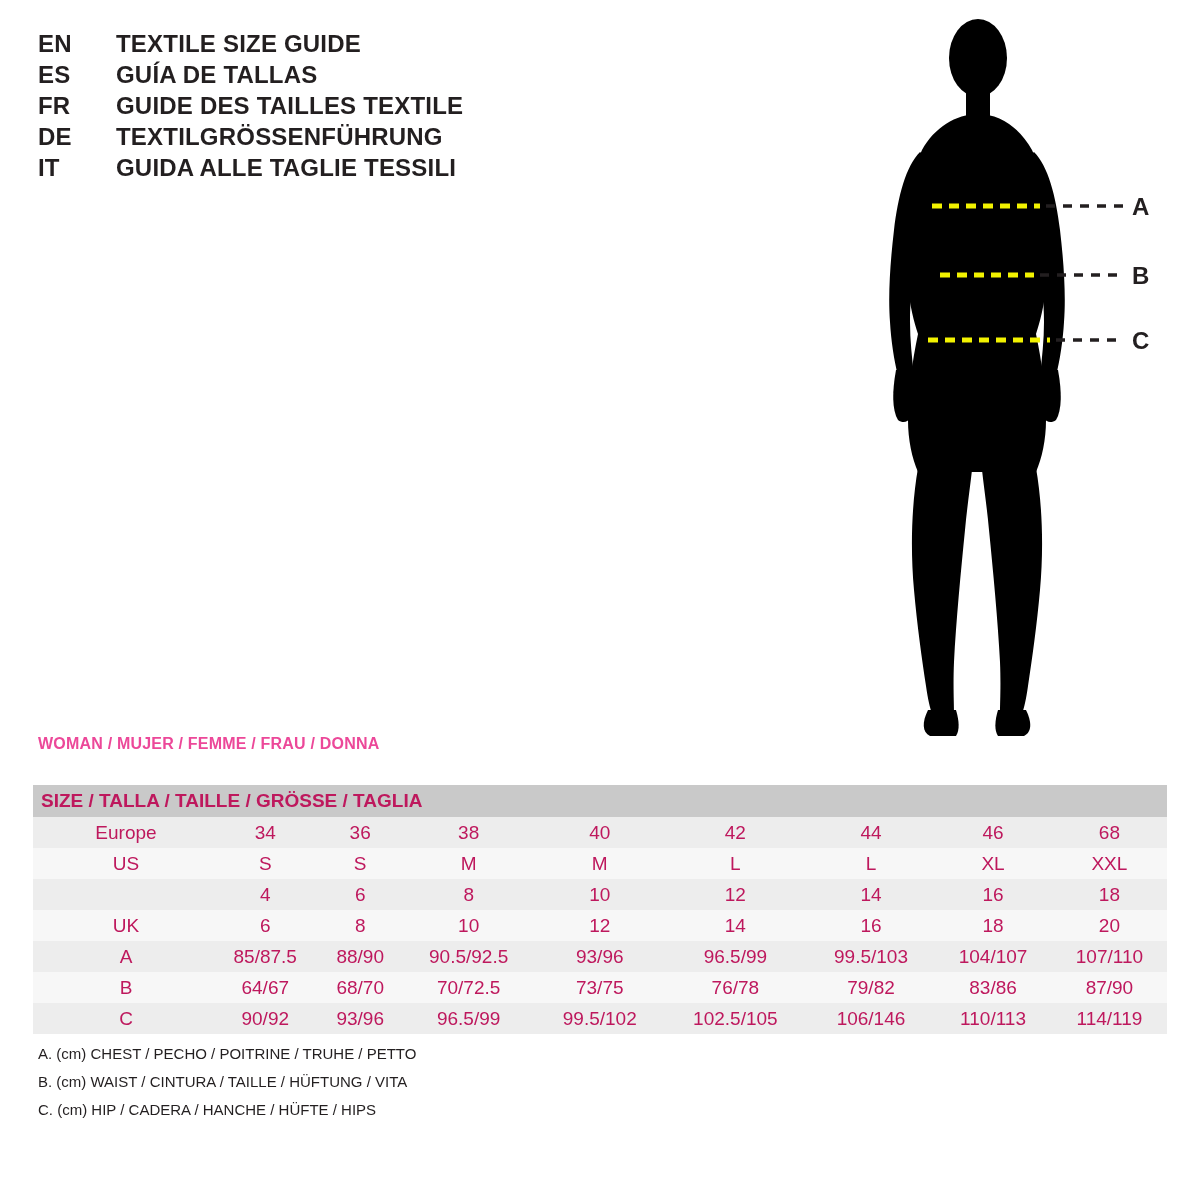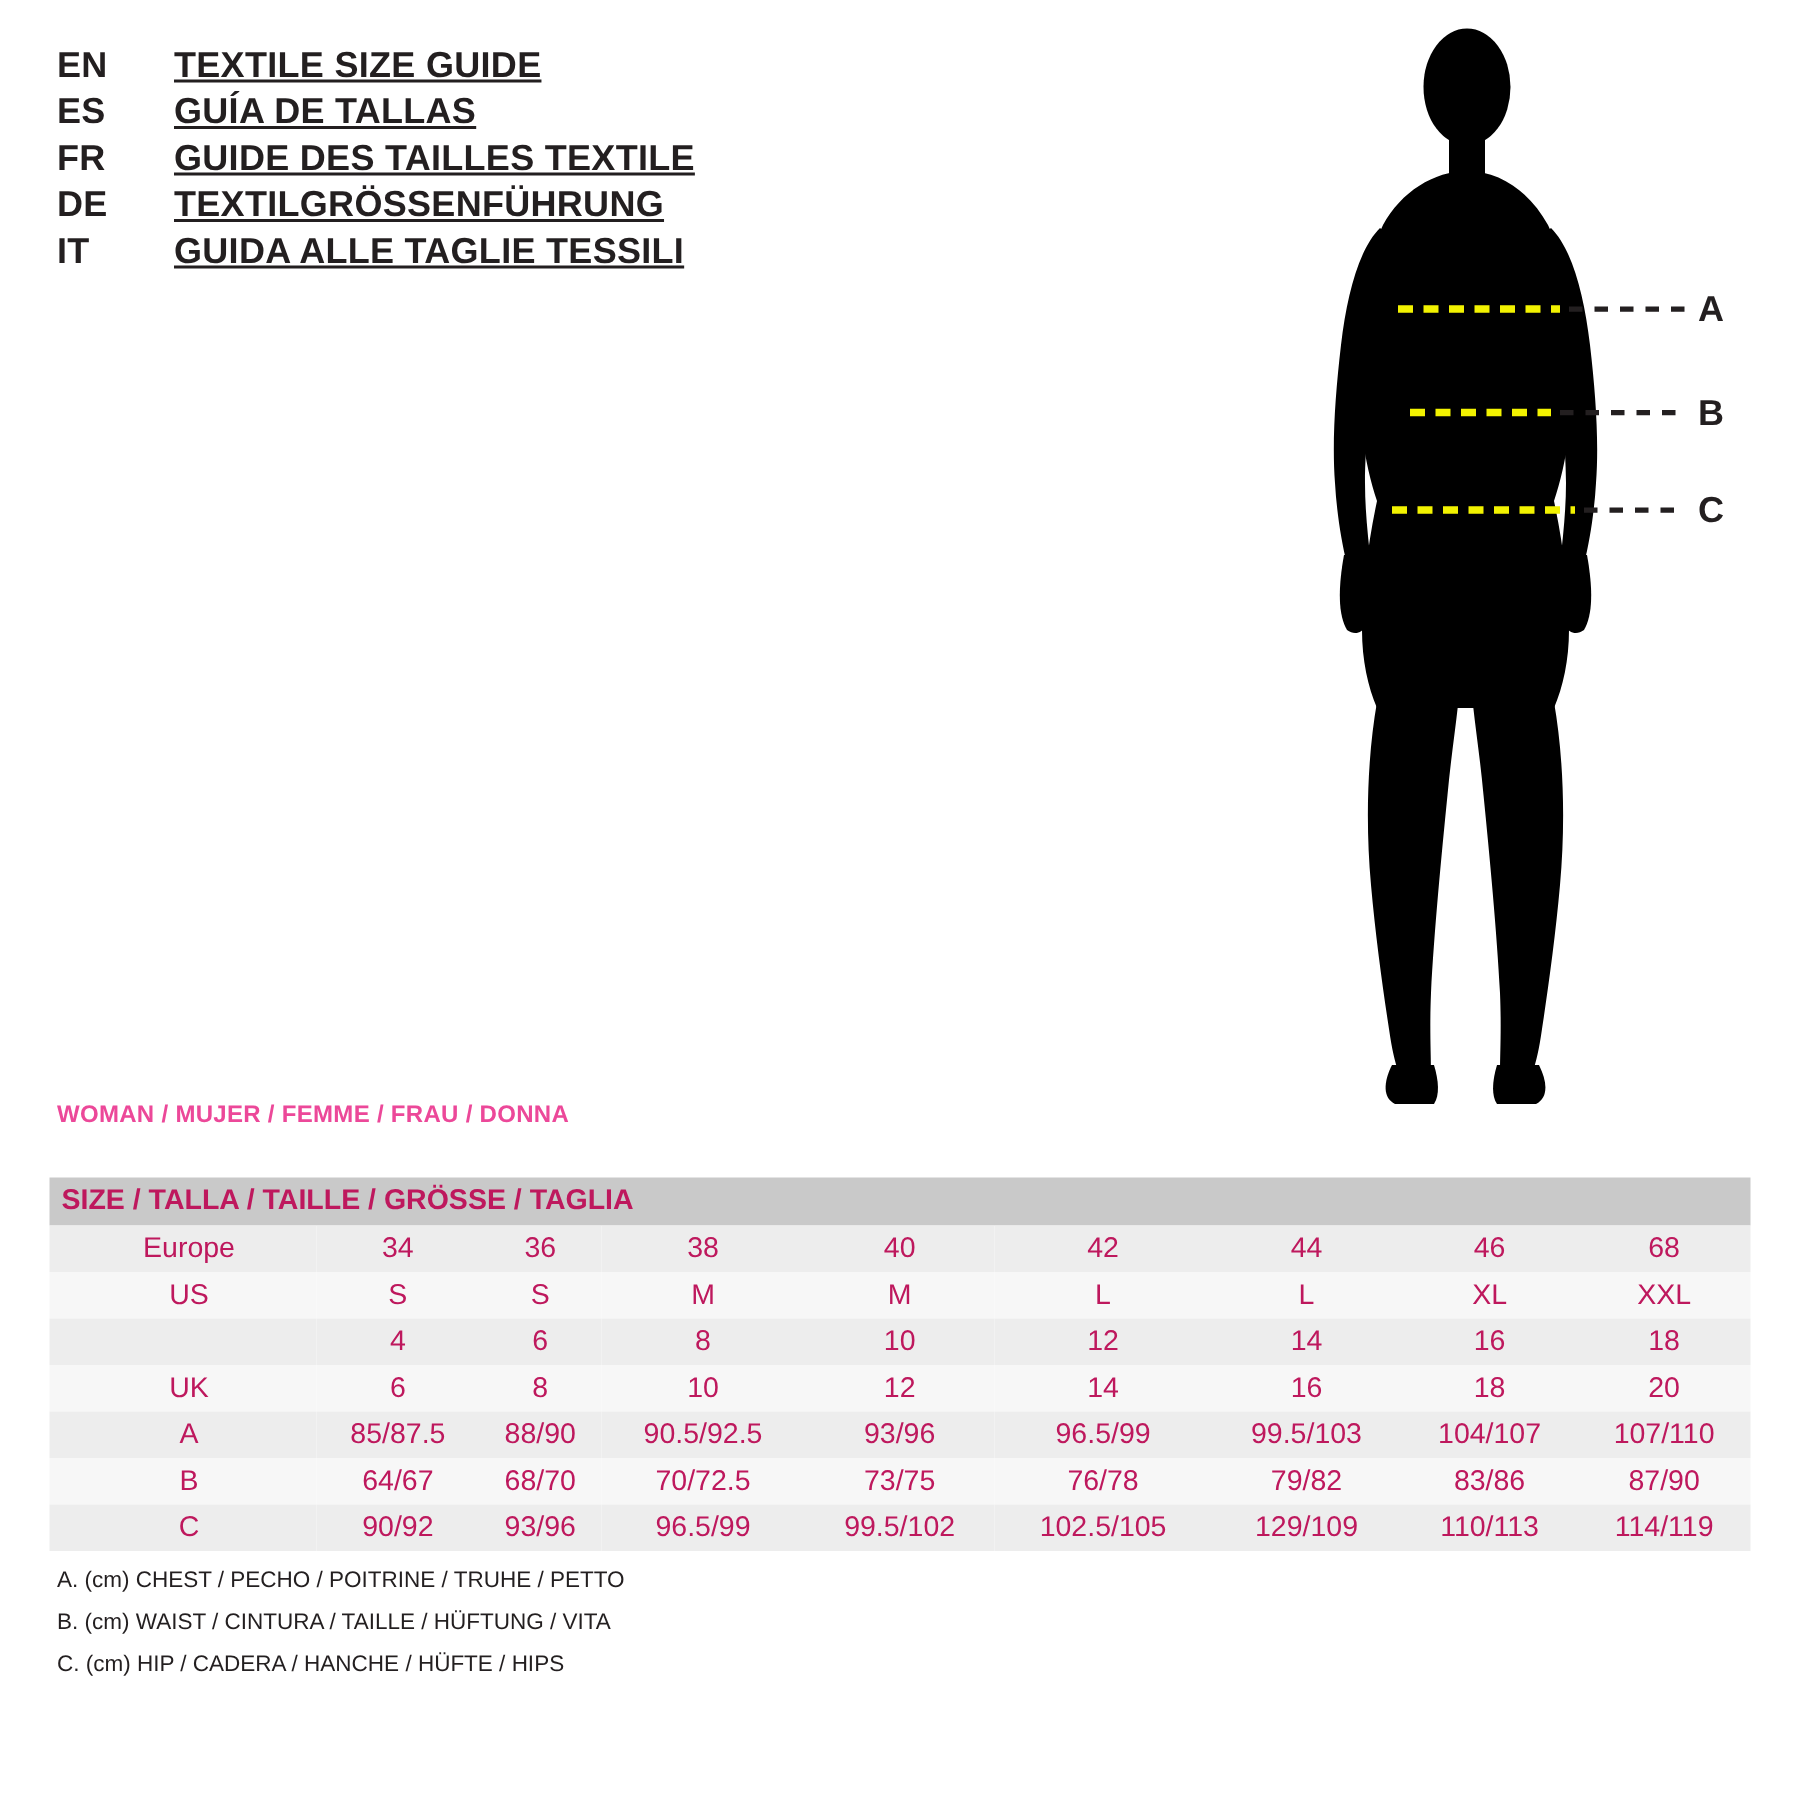--- a/index.html
+++ b/index.html
@@ -32,21 +32,20 @@
     letter-spacing: 0.2px;
     color: #231f20;
   }
   .lang-code {
     width: 78px;
     flex: 0 0 78px;
   }
   .lang-text {
     flex: 1 1 auto;
     white-space: nowrap;
-    text-decoration: underline;
   }
 
   
   #figure-area {
     position: absolute;
     left: 860px;
     top: 10px;
     width: 330px;
     height: 740px;
   }
@@ -295,21 +294,21 @@
       <td class="val">87/90</td>
     </tr>
 
     <tr class="odd">
       <td class="rowlabel">C</td>
       <td class="val">90/92</td>
       <td class="val">93/96</td>
       <td class="val">96.5/99</td>
       <td class="val">99.5/102</td>
       <td class="val">102.5/105</td>
-      <td class="val">129/109</td>
+      <td class="val">106/146</td>
       <td class="val">110/113</td>
       <td class="val">114/119</td>
     </tr>
   </tbody>
 </table>
 
 <div id="legend">
   <div class="legend-line">A. (cm) CHEST / PECHO / POITRINE / TRUHE / PETTO</div>
   <div class="legend-line">B. (cm) WAIST / CINTURA / TAILLE / HÜFTUNG / VITA</div>
   <div class="legend-line">C. (cm) HIP / CADERA / HANCHE / HÜFTE / HIPS</div>

